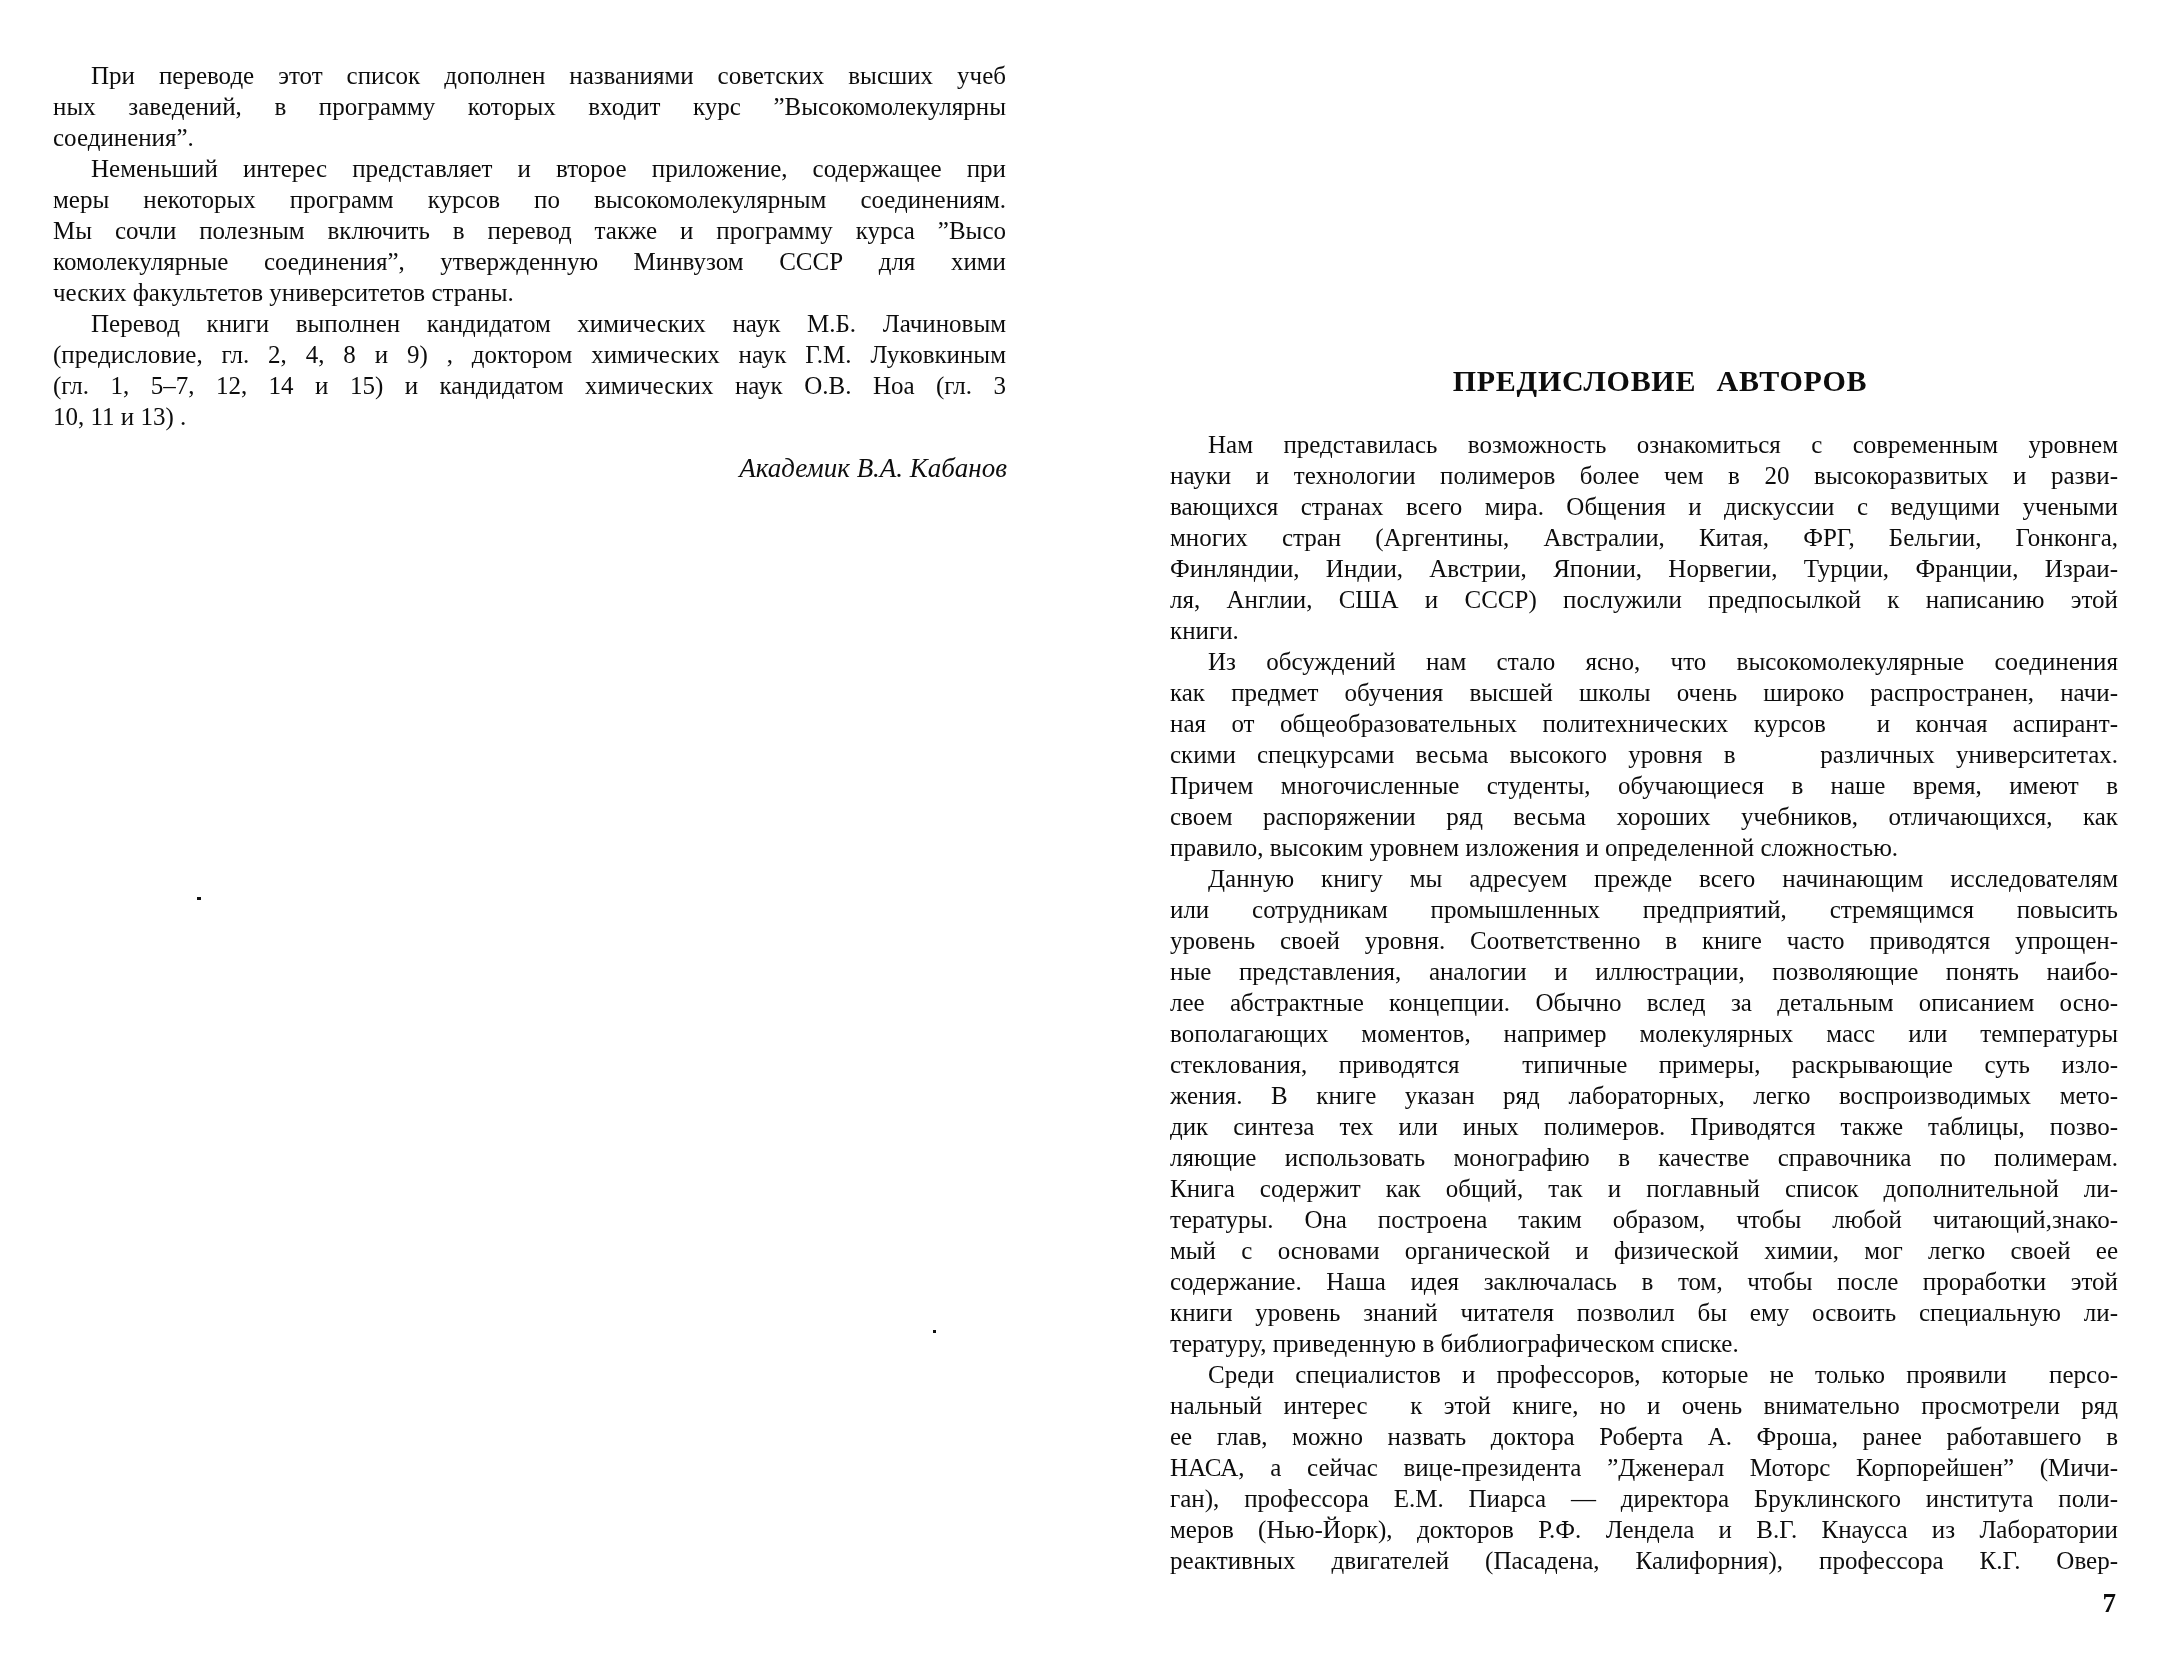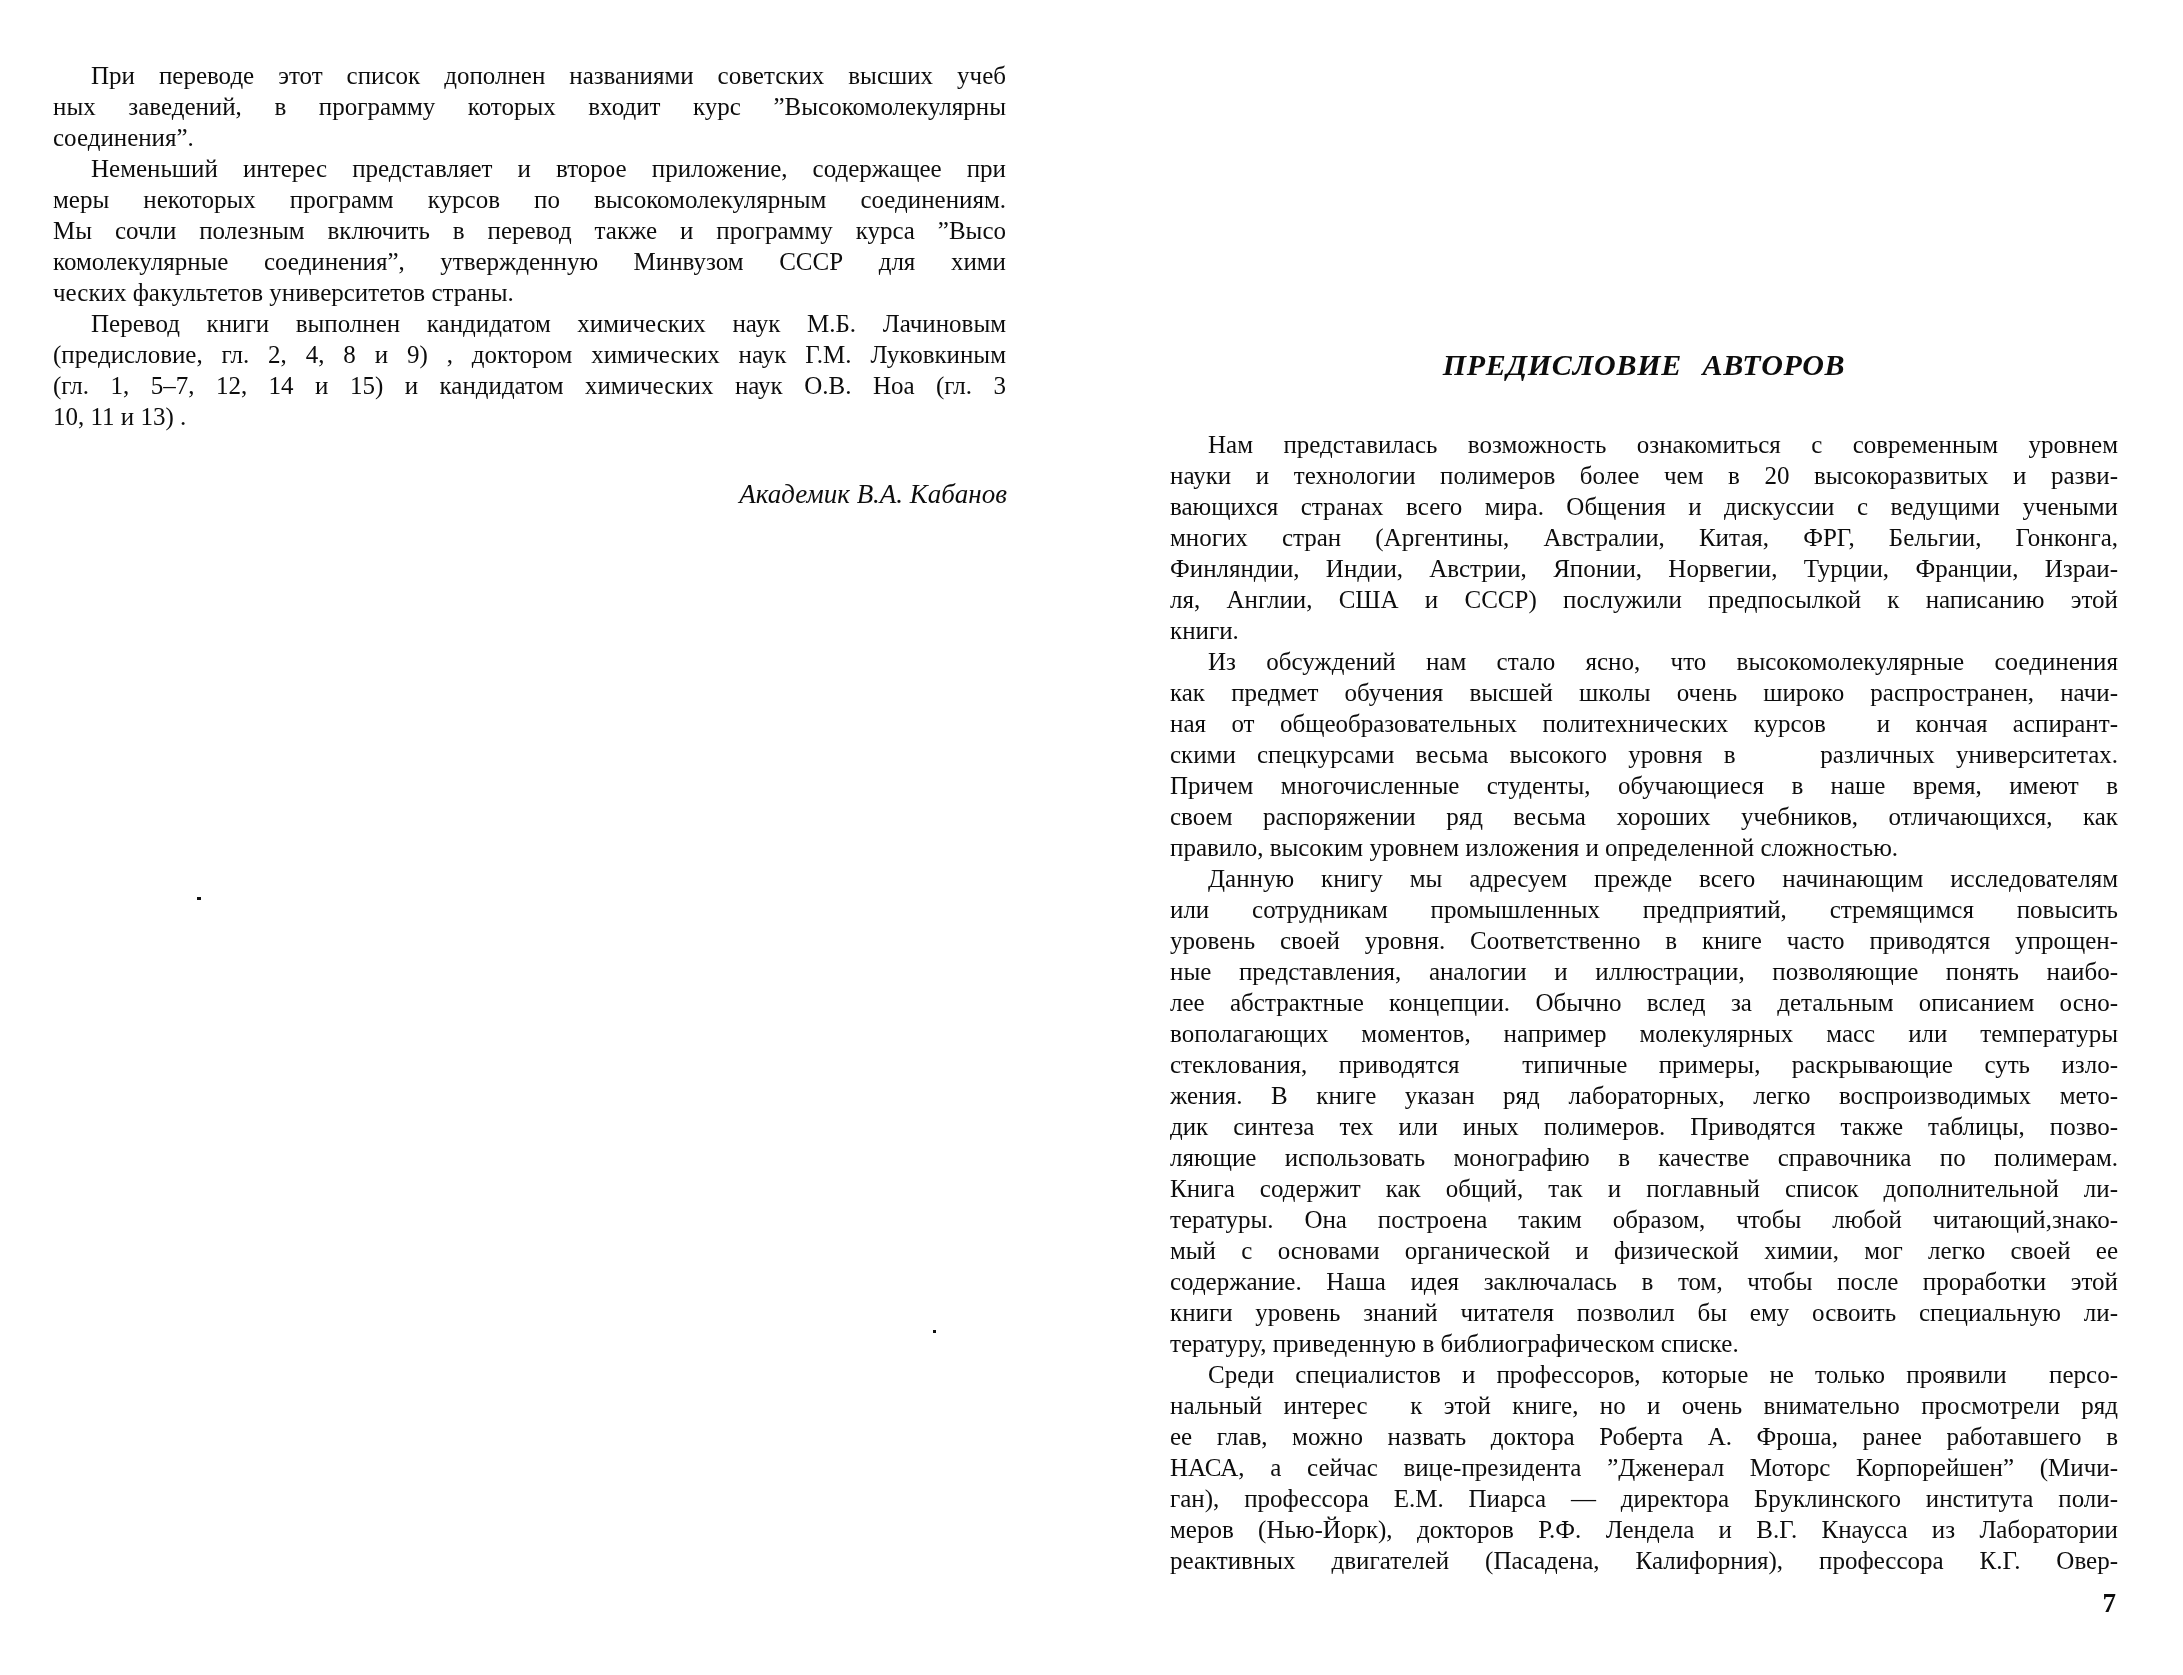--- a/index.html
+++ b/index.html
@@ -22,44 +22,43 @@
     position: absolute;
     left: 53px;
     top: 60px;
     width: 953px;
   }
   .left-col .line { line-height: 31px; }
 
   .signature {
     position: absolute;
     left: 53px;
-    top: 478px;
+    top: 452px;
     width: 954px;
     text-align: right;
     font-style: italic;
     font-size: 27px;
     line-height: 33px;
     white-space: nowrap;
   }
 
   
   .heading {
     position: absolute;
     left: 1170px;
     top: 347px;
     width: 948px;
-    margin: 0;
+    margin: 16px;
     text-align: center;
     font-size: 30px;
     font-weight: bold;
     letter-spacing: 0.7px;
     word-spacing: 12.3px;
     line-height: 36px;
     white-space: nowrap;
-    font-style: italic;
   }
 
   .right-col {
     position: absolute;
     left: 1170px;
     top: 429px;
     width: 948px;
   }
   .right-col .line { line-height: 31px; }
 

